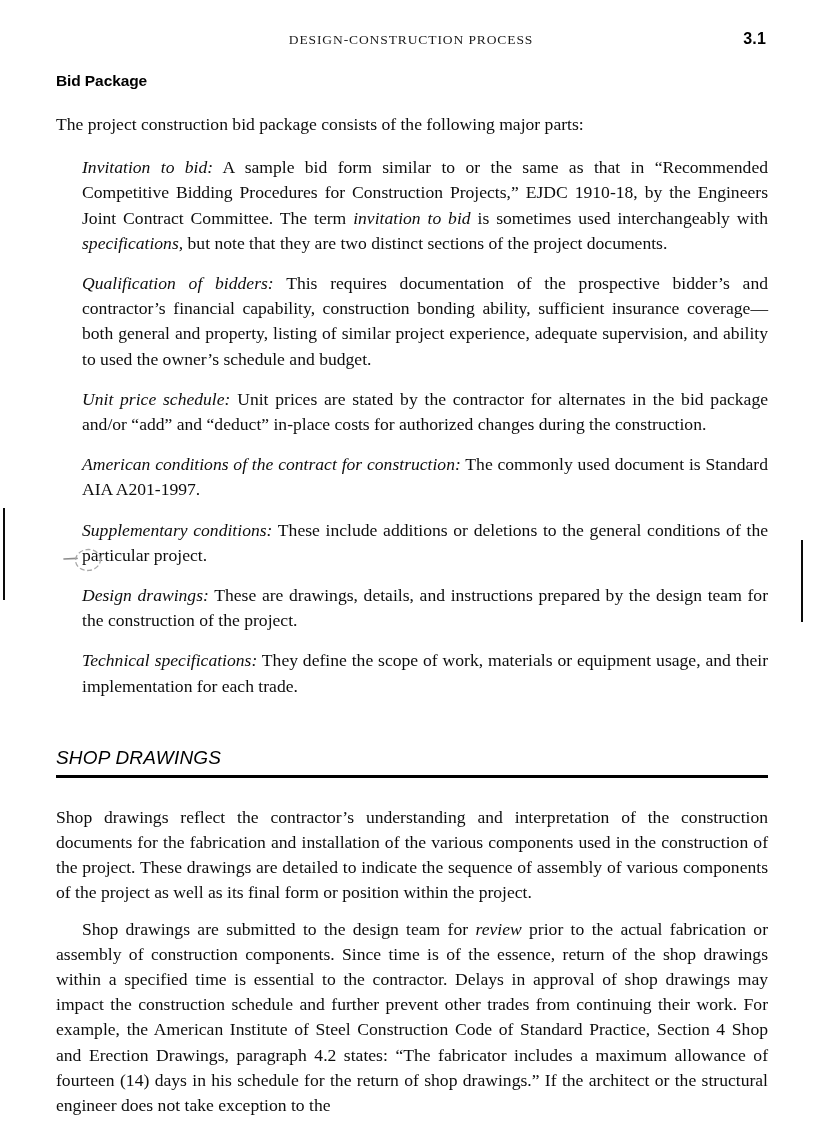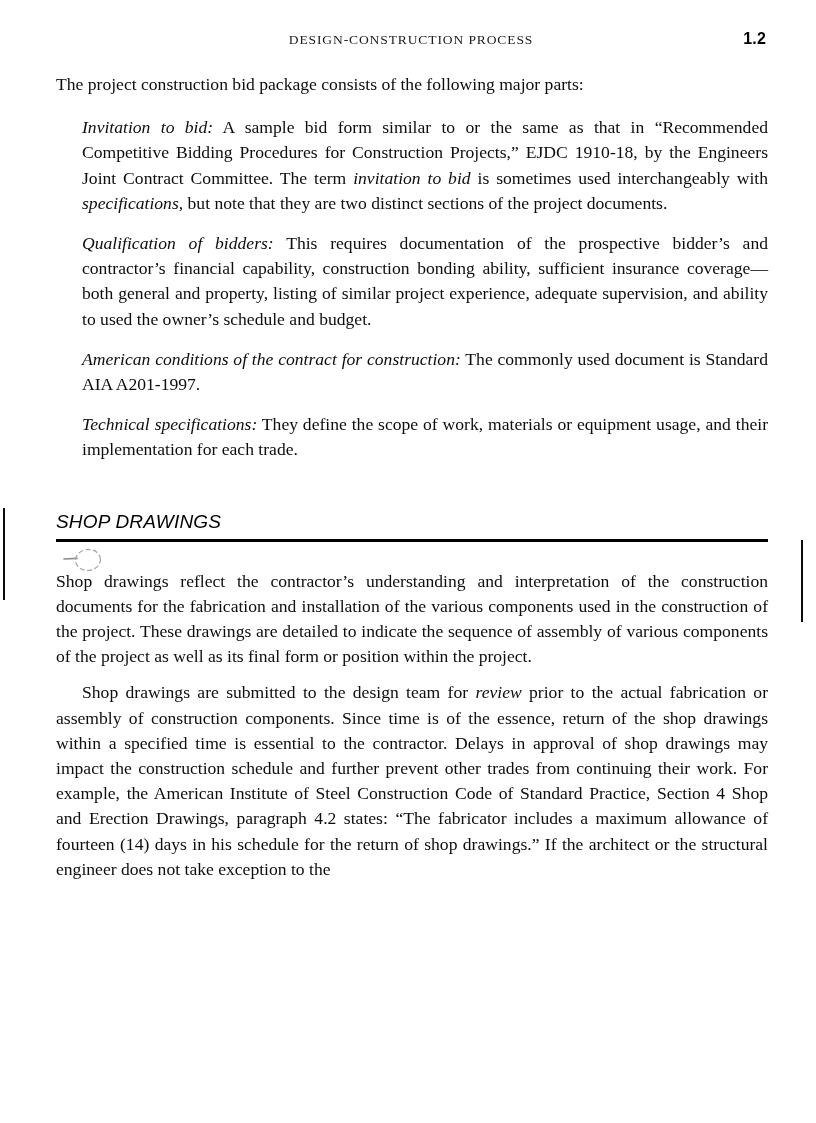--- a/index.html
+++ b/index.html
@@ -163,44 +163,54 @@
     overflow: visible;
   }
 </style>
 </head>
 <body>
 
 <div class="page">
 
   <div class="running-head">
     <div class="running-head-title">DESIGN-CONSTRUCTION PROCESS</div>
-    <div class="running-head-folio">1.2</div>
+    <div class="running-head-folio">3.1</div>
   </div>
 
   <div class="column">
 
+    <h2 class="subhead">Bid Package</h2>
 
     <p class="body lead">The project construction bid package consists of the following major parts:</p>
 
     <ul class="bid-list">
 
       <li>
         <span class="term">Invitation to bid:</span><span> A sample bid form similar to or the same as that in “Recommended Competitive Bidding Procedures for Construction Projects,” EJDC 1910-18, by the Engineers Joint Contract Committee. The term </span><em>invitation to bid</em><span> is sometimes used interchangeably with </span><em>specifications,</em><span> but note that they are two distinct sections of the project documents.</span>
       </li>
 
       <li>
         <span class="term">Qualification of bidders:</span><span> This requires documentation of the prospective bidder’s and contractor’s financial capability, construction bonding ability, sufficient insurance coverage—both general and property, listing of similar project experience, adequate supervision, and ability to used the owner’s schedule and budget.</span>
       </li>
 
+      <li>
+        <span class="term">Unit price schedule:</span><span> Unit prices are stated by the contractor for alternates in the bid package and/or “add” and “deduct” in-place costs for authorized changes during the construction.</span>
+      </li>
 
       <li>
         <span class="term">American conditions of the contract for construction:</span><span> The commonly used document is Standard AIA A201-1997.</span>
       </li>
 
-
+      <li>
+        <span class="term">Supplementary conditions:</span><span> These include additions or deletions to the general conditions of the particular project.</span>
+      </li>
+
+      <li>
+        <span class="term">Design drawings:</span><span> These are drawings, details, and instructions prepared by the design team for the construction of the project.</span>
+      </li>
 
       <li>
         <span class="term">Technical specifications:</span><span> They define the scope of work, materials or equipment usage, and their implementation for each trade.</span>
       </li>
 
     </ul>
 
     <div class="section-head-wrap">
       <h1 class="section-head">SHOP DRAWINGS</h1>
       <div class="section-rule"></div>

